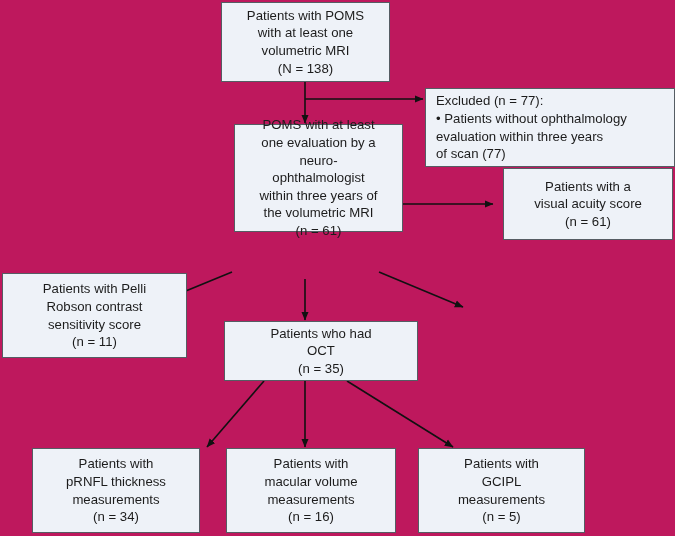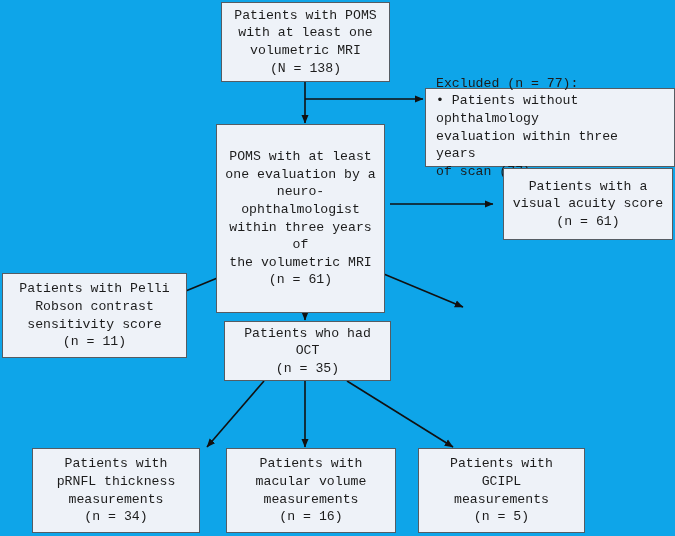--- a/index.html
+++ b/index.html
@@ -4,23 +4,23 @@
 <style>
   html, body {
     margin: 0;
     padding: 0;
     background: #ffffff;
   }
   #canvas {
     position: relative;
     width: 675px;
     height: 536px;
-    background: #0ea5e9;
+    background: #be185d;
     overflow: hidden;
-    font-family: Liberation Mono, monospace;
+    font-family: Liberation Sans, sans-serif;
   }
   #edges {
     position: absolute;
     left: 0;
     top: 0;
     width: 675px;
     height: 536px;
     pointer-events: none;
   }
   .node {
@@ -93,21 +93,21 @@
 (N = 138)</div>
   </div>
 
   <div class="node excluded left-align" style="left:425px; top:88px; width:250px; height:79px;">
     <div class="lines">Excluded (n = 77):
 • Patients without ophthalmology
    evaluation within three years
    of scan (77)</div>
   </div>
 
-  <div class="node" style="left:216px; top:124px; width:169px; height:189px;">
+  <div class="node" style="left:234px; top:124px; width:169px; height:108px;">
     <div class="lines">POMS with at least
 one evaluation by a
 neuro-
 ophthalmologist
 within three years of
 the volumetric MRI
 (n = 61)</div>
   </div>
 
   <div class="node" style="left:503px; top:168px; width:170px; height:72px;">
@@ -117,21 +117,21 @@
   </div>
 
   <div class="node" style="left:2px; top:273px; width:185px; height:85px;">
     <div class="lines">Patients with Pelli
 Robson contrast
 sensitivity score
 (n = 11)</div>
   </div>
 
 
-  <div class="node" style="left:224px; top:321px; width:167px; height:60px;text-align:center;">
+  <div class="node" style="left:224px; top:321px; width:194px; height:60px;text-align:center;">
     <div class="lines">Patients who had
 OCT
 (n = 35)</div>
   </div>
 
   <div class="node" style="left:32px; top:448px; width:168px; height:85px;">
     <div class="lines">Patients with
 pRNFL thickness
 measurements
 (n = 34)</div>

